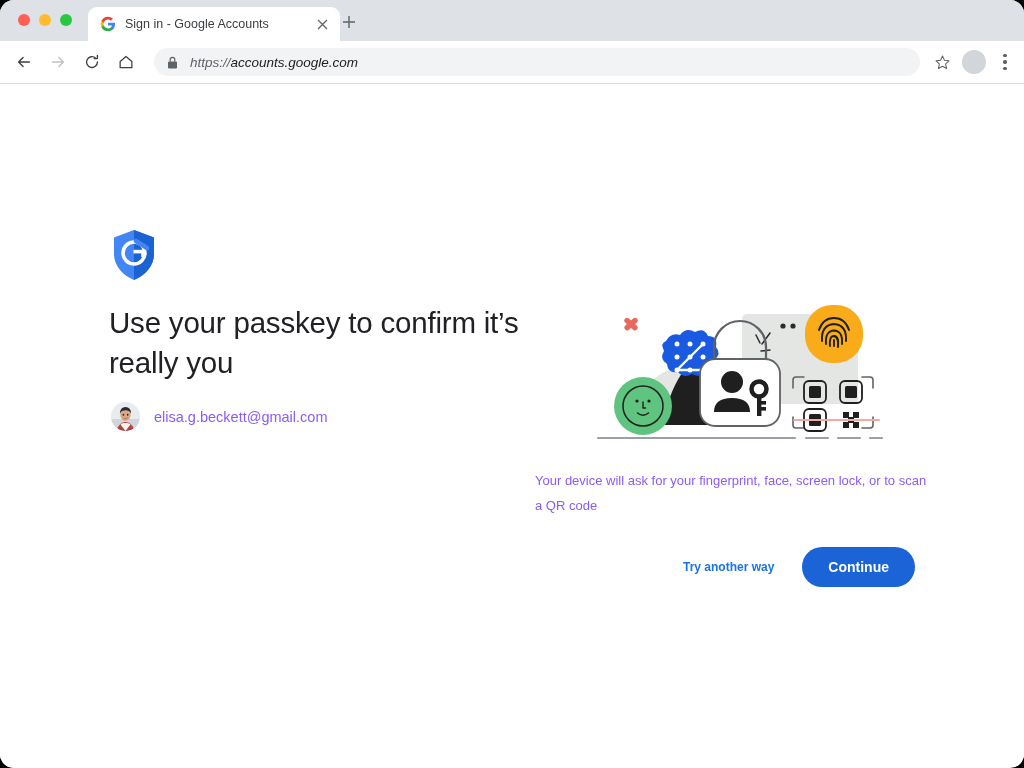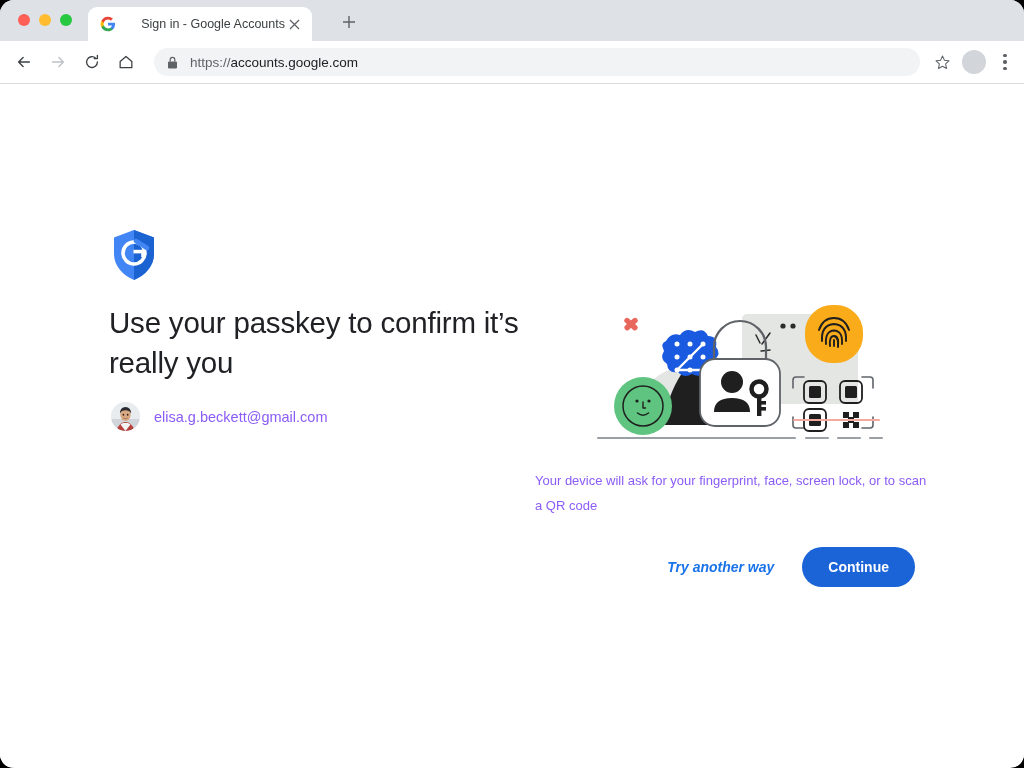--- a/index.html
+++ b/index.html
@@ -36,27 +36,26 @@
     align-items: center;
   }
   .dot { width: 12px; height: 12px; border-radius: 50%; }
   .dot.red { background: #ff5f57; }
   .dot.yellow { background: #febc2e; }
   .dot.green { background: #28c840; }
 
   .tab {
     position: absolute;
     left: 88px; bottom: 0;
-    width: 224px; height: 34px;
+    width: 252px; height: 34px;
     background: #ffffff;
     border-radius: 9px 9px 0 0;
     display: flex;
     align-items: center;
     padding: 0 9px 0 12px;
-    text-align: right;
   }
   .favicon { width: 16px; height: 16px; flex: 0 0 16px; }
   .tab-title {
     flex: 1;
     margin-left: 9px;
     font-size: 12.5px;
     color: #3c4043;
     white-space: nowrap;
     overflow: hidden;
     text-overflow: ellipsis;
@@ -89,20 +88,21 @@
   }
   .omnibox {
     flex: 1;
     height: 28px;
     margin: 0 8px 0 10px;
     background: #f1f3f4;
     border-radius: 14px;
     display: flex;
     align-items: center;
     padding: 0 14px 0 13px;
+    font-style: italic;
   }
   .omni-lock { width: 12px; height: 14px; flex: 0 0 12px; margin-right: 11px; }
   .omni-url { font-size: 13.5px; color: #202124; white-space: nowrap; }
   .omni-url .scheme { color: #5f6368; }
   .star { width: 28px; height: 28px; display: flex; align-items: center; justify-content: center; flex: 0 0 28px; margin-right: 6px;}
   .avatar-chip {
     width: 24px; height: 24px; border-radius: 50%;
     background: #d2d5d9;
     flex: 0 0 24px;
     margin-right: 10px;
@@ -160,26 +160,25 @@
     left: 535px; top: 463px;
     width: 380px;
     display: flex;
     align-items: center;
     justify-content: flex-end;
     gap: 22px;
   }
   .link-btn {
     background: none; border: 0;
     font-family: "Liberation Sans", sans-serif;
-    font-size: 14px;
+    font-size: 12px;
     font-weight: bold;
     color: #1a73e8;
     cursor: pointer;
     padding: 8px 6px;
-    font-style: italic;
   }
   .primary-btn {
     background: #1a64d8;
     border: 0;
     border-radius: 20px;
     color: #ffffff;
     font-family: "Liberation Sans", sans-serif;
     font-size: 14px;
     font-weight: bold;
     padding: 0 26px;

